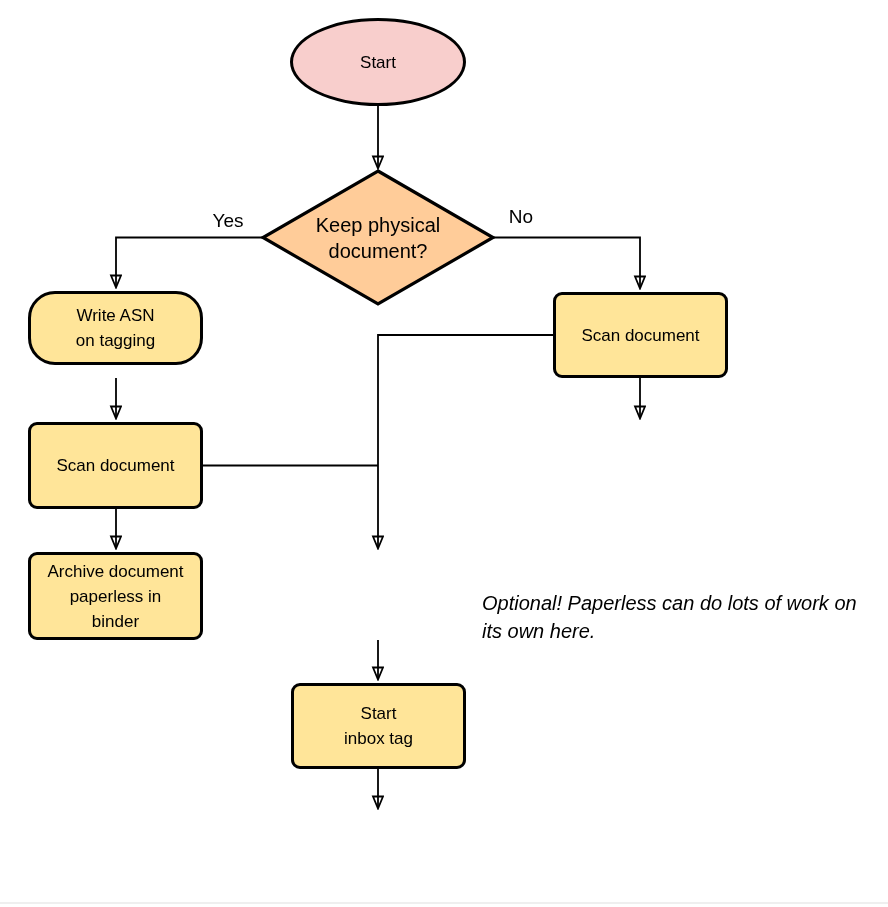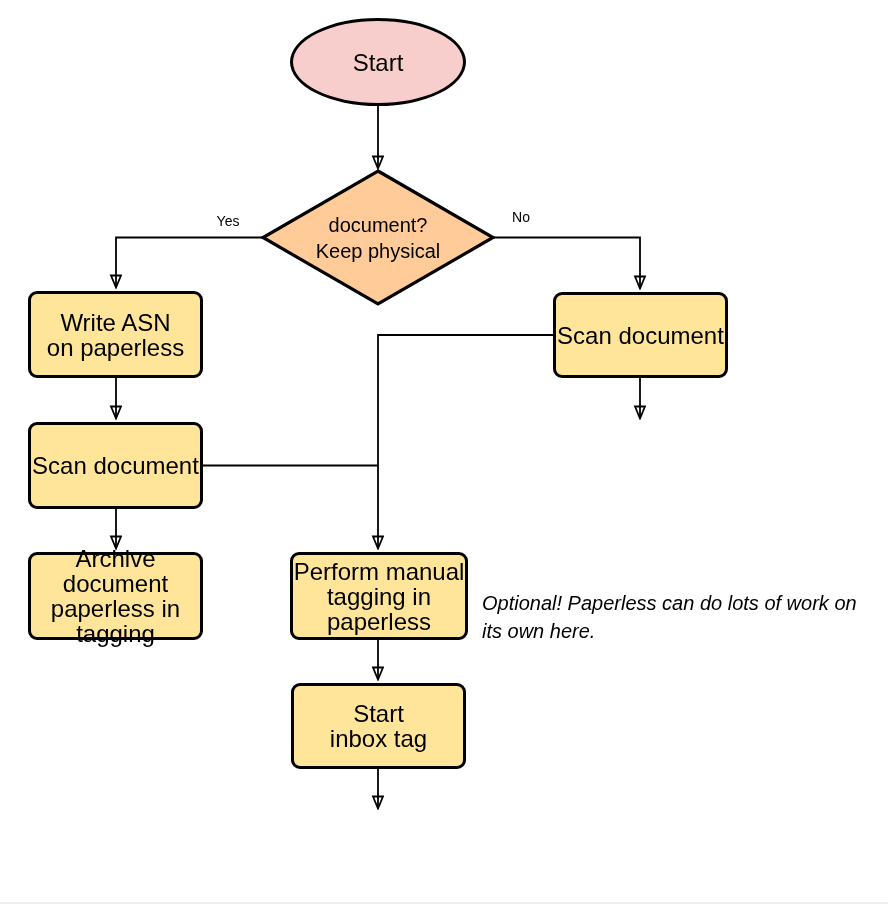--- a/index.html
+++ b/index.html
@@ -26,42 +26,42 @@
     stroke-width: 3.2px;
   }
   .node {
     position: absolute;
     box-sizing: border-box;
     display: flex;
     flex-direction: column;
     align-items: center;
     justify-content: center;
     text-align: center;
-    font-size: 24px;
+    font-size: 17px;
     line-height: 25px;
   }
   .process {
     background: var(--process-fill, #ffe599);
     border: 3px solid var(--stroke, #000);
     border-radius: 9px;
   }
   .terminal {
     background: var(--terminal-fill, #f8cecc);
     border: 3.5px solid var(--stroke, #000);
     border-radius: 50%;
   }
   .decision-label {
     position: absolute;
     text-align: center;
     font-size: 20px;
     line-height: 26px;
   }
   .edge-label {
     position: absolute;
-    font-size: 14px;
+    font-size: 19px;
     line-height: 22px;
     text-align: center;
   }
   .note {
     position: absolute;
     font-style: italic;
     font-size: 20px;
     line-height: 28px;
     text-align: left;
   }
@@ -96,53 +96,48 @@
     <path d="M378 640 V679"></path>
     <path d="M378 769 V808"></path>
     <polygon class="diamond" points="378,171 493,237.5 378,304 263,237.5"></polygon>
   </svg>
 
   <div class="node terminal" style="left:290px; top:18px; width:176px; height:88px;">
     <div>Start</div>
   </div>
 
   <div class="decision-label" style="left:278px; top:212px; width:200px;">
+    <div>Keep physical</div>
     <div>document?</div>
-    <div>Keep physical</div>
   </div>
 
   <div class="edge-label" style="left:205px; top:210px; width:46px;">Yes</div>
 
   <div class="edge-label" style="left:499px; top:206px; width:44px;">No</div>
 
-  <div class="node process" style="left:28px; top:291px; width:175px; height:87px;">
+  <div class="node process" style="left:28px; top:291px; width:175px; height:74px;border-radius:27px;">
     <div>Write ASN</div>
-    <div>on paperless</div>
+    <div>on tagging</div>
   </div>
 
   <div class="node process" style="left:28px; top:422px; width:175px; height:87px;">
     <div>Scan document</div>
   </div>
 
   <div class="node process" style="left:28px; top:552px; width:175px; height:88px;">
     <div>Archive document</div>
     <div>paperless in</div>
-    <div>tagging</div>
+    <div>binder</div>
   </div>
 
   <div class="node process" style="left:553px; top:292px; width:175px; height:86px;">
     <div>Scan document</div>
   </div>
 
 
-  <div class="node process" style="left:290px; top:552px; width:178px; height:88px;">
-    <div>Perform manual</div>
-    <div>tagging in</div>
-    <div>paperless</div>
-  </div>
 
   <div class="note" style="left:482px; top:589px; width:410px;">
     <div>Optional! Paperless can do lots of work on</div>
     <div>its own here.</div>
   </div>
 
   <div class="node process" style="left:291px; top:683px; width:175px; height:86px;">
     <div>Start</div>
     <div>inbox tag</div>
   </div>

